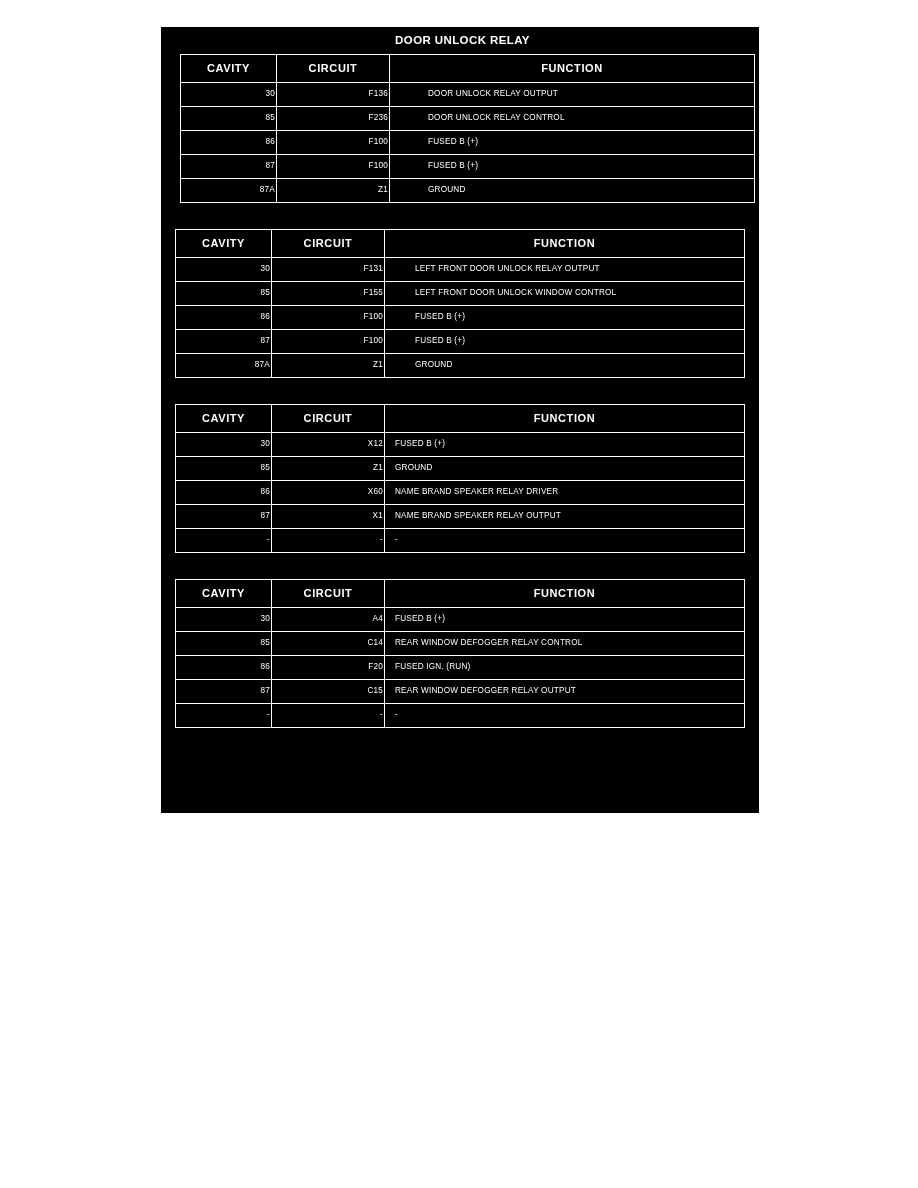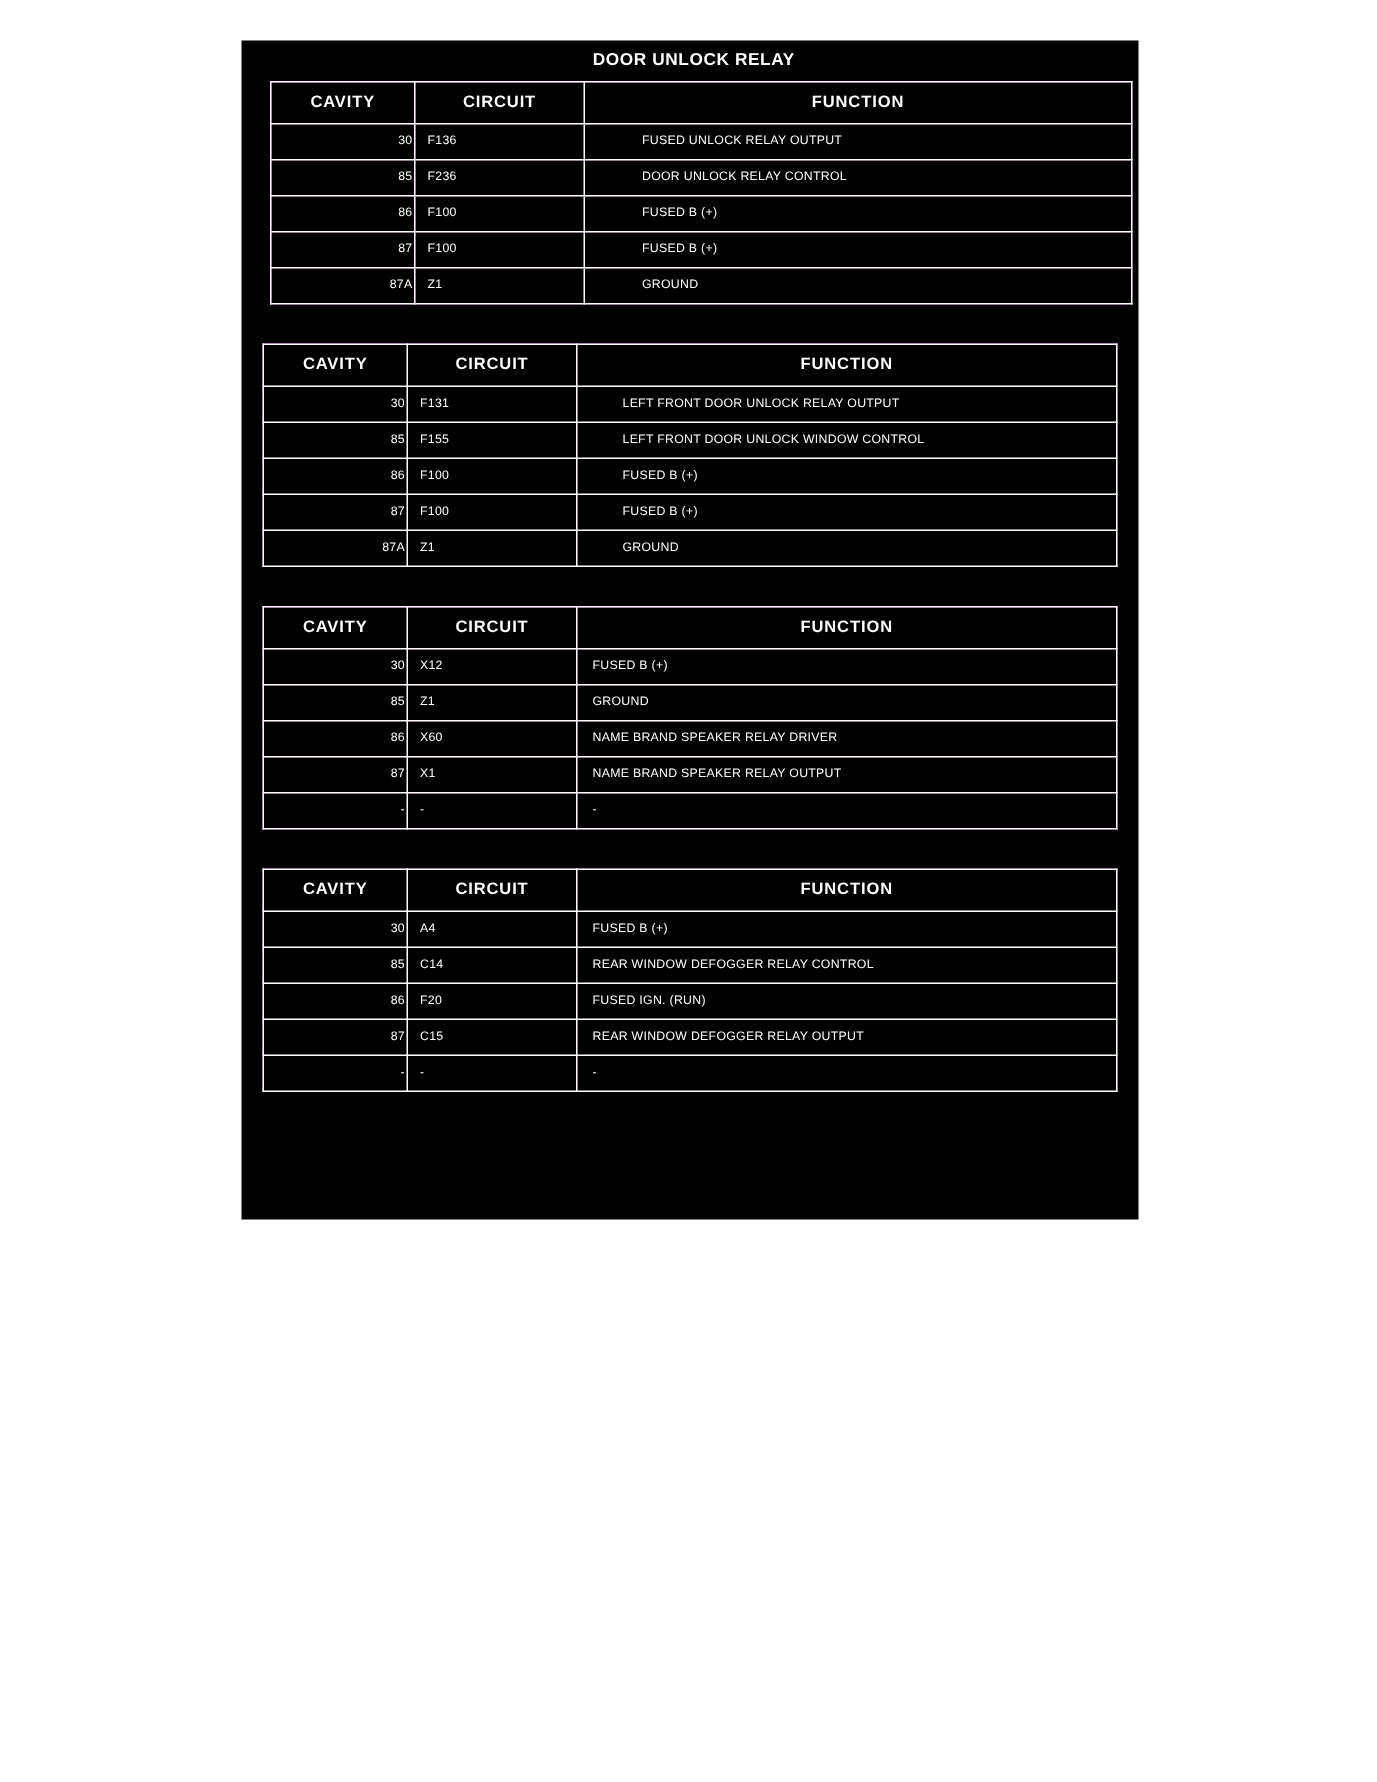--- a/index.html
+++ b/index.html
@@ -39,21 +39,21 @@
     font-weight: bold;
     letter-spacing: 0.4px;
     color: #ffffff;
     margin: 0 0 7px 0;
     line-height: 14px;
   }
   table.relay {
     border-collapse: collapse;
     width: 100%;
     table-layout: fixed;
-    background: #a21caf;
+    background: #737373;
   }
   table.relay th, table.relay td {
     border: 1px solid #ffffff;
     color: #ffffff;
     background: #000000;
     line-height: 1.05;
     box-sizing: border-box;
   }
   table.relay th {
     font-size: 11px;
@@ -63,21 +63,21 @@
     text-align: center;
     vertical-align: middle;
   }
   table.relay td {
     font-size: 8.2px;
     height: 24px;
     vertical-align: middle;
     letter-spacing: 0.2px;
   }
   td.c-cavity { text-align: right; }
-  td.c-circuit { padding-left: 8px; text-align: left; }
+  td.c-circuit { padding-left: 8px; text-align: right; }
   td.c-function { padding-left: 10px; text-align: left; }
   
   .block.b0 td.c-function { padding-left: 38px; }
   .block.b1 td.c-function { padding-left: 30px; }
 
   col.col-cavity { width: 96px; }
   col.col-circuit { width: 113px; }
   col.col-function { width: auto; }
 
   
@@ -107,21 +107,21 @@
           <tr>
             <th>CAVITY</th>
             <th>CIRCUIT</th>
             <th>FUNCTION</th>
           </tr>
         </thead>
         <tbody>
           <tr>
             <td class="c-cavity">30</td>
             <td class="c-circuit">F136</td>
-            <td class="c-function">FUSED UNLOCK RELAY OUTPUT</td>
+            <td class="c-function">DOOR UNLOCK RELAY OUTPUT</td>
           </tr>
           <tr>
             <td class="c-cavity">85</td>
             <td class="c-circuit">F236</td>
             <td class="c-function">DOOR UNLOCK RELAY CONTROL</td>
           </tr>
           <tr>
             <td class="c-cavity">86</td>
             <td class="c-circuit">F100</td>
             <td class="c-function">FUSED B (+)</td>

